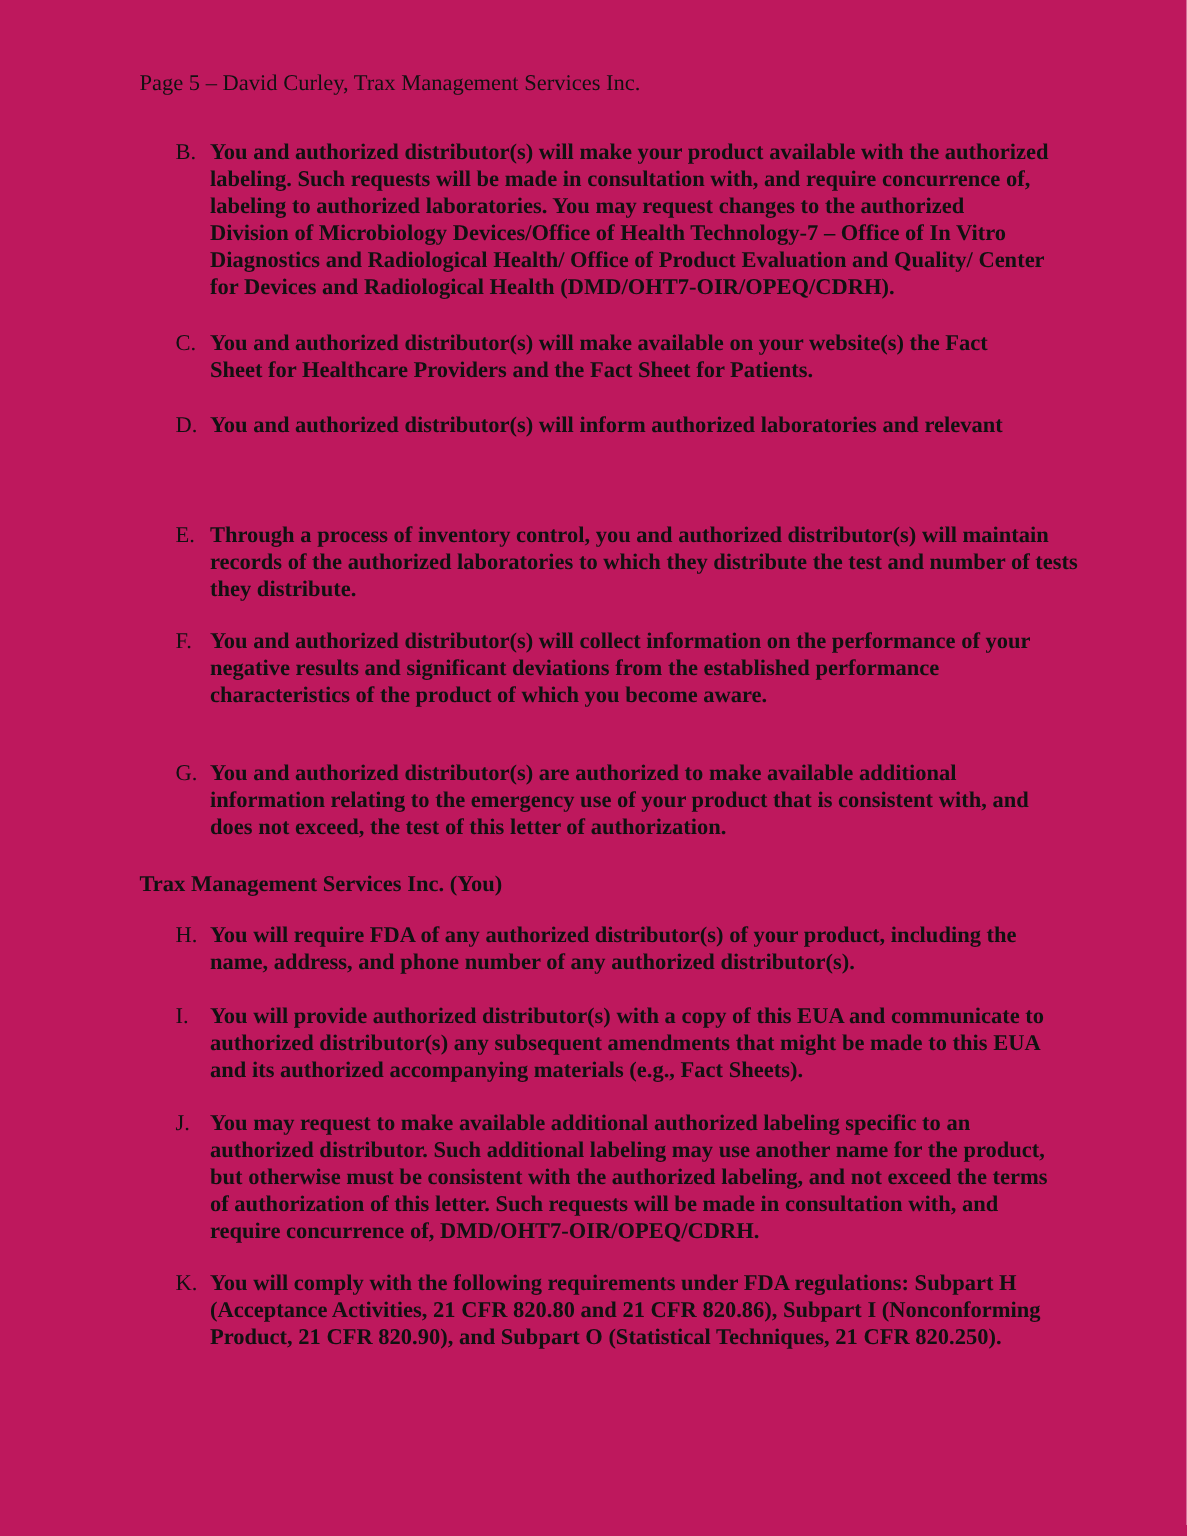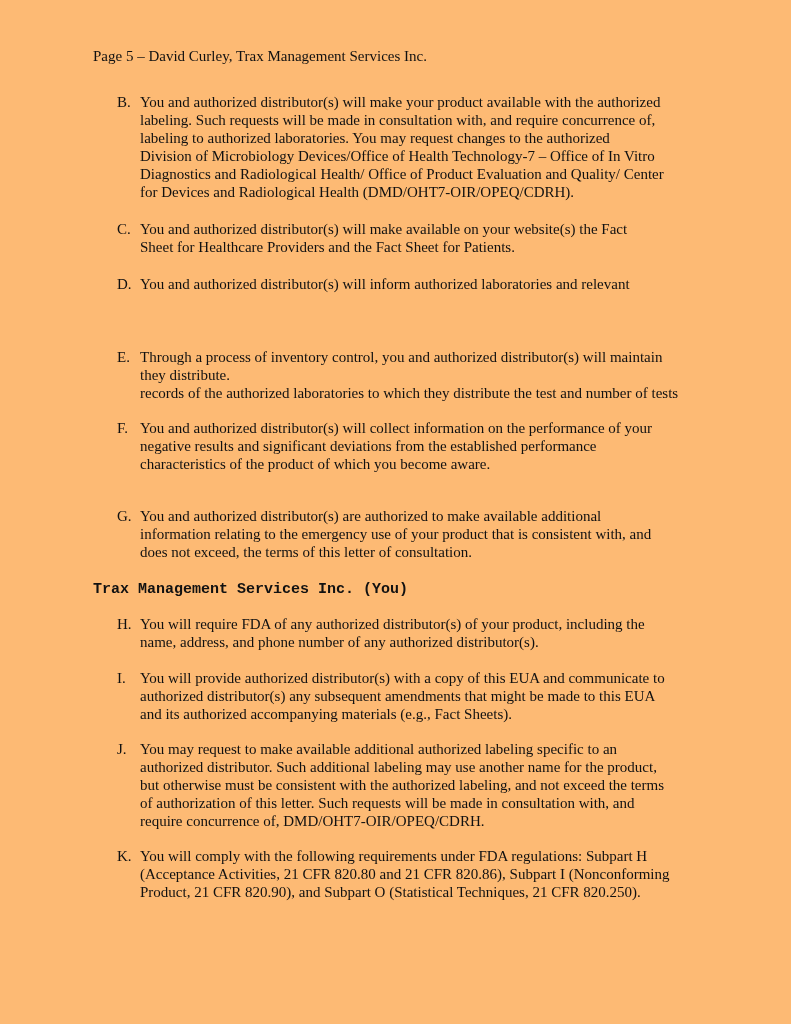--- a/index.html
+++ b/index.html
@@ -1,24 +1,24 @@
 <!DOCTYPE html>
 <html><head>
 <meta charset="utf-8">
 <style>
   html, body { margin: 0; padding: 0; background: #ffffff; }
   body { width: 791px; height: 1024px; position: relative; overflow: hidden;
          font-family: "Liberation Serif", "DejaVu Serif", serif; color: #111; }
-  .page { position: absolute; left: 0; top: 0; width: 791px; height: 1024px; background: #fdba74; }
+  .page { position: absolute; left: 0; top: 0; width: 791px; height: 1024px; background: #be185d; }
   .header { position: absolute; left: 93px; top: 47px; font-size: 15px; line-height: 18px; white-space: nowrap; }
   .item { position: absolute; left: 117px; width: 600px; font-size: 15px; line-height: 17.9px; }
   .item .letter { position: absolute; left: 0; top: 0; }
-  .item .lines { position: absolute; left: 23px; top: 0; }
+  .item .lines { position: absolute; left: 23px; top: 0; font-weight: bold; }
   .item .line { display: block; white-space: nowrap; }
-  .section-heading { position: absolute; left: 93px; font-size: 15px; line-height: 18px; font-weight: bold; white-space: nowrap; font-family: Liberation Mono, monospace; }
+  .section-heading { position: absolute; left: 93px; font-size: 15px; line-height: 18px; font-weight: bold; white-space: nowrap; }
 </style>
 </head>
 <body>
 
 <div class="page">
   <div class="header">Page 5 – David Curley, Trax Management Services Inc.</div>
 
   <div id="group1">
       <div class="item" style="top: 94px;">
         <span class="letter">B.</span>
@@ -41,38 +41,38 @@
       <div class="item" style="top: 276px;">
         <span class="letter">D.</span>
         <div class="lines">
           <span class="line">You and authorized distributor(s) will inform authorized laboratories and relevant</span>
         </div>
       </div>
       <div class="item" style="top: 349px;">
         <span class="letter">E.</span>
         <div class="lines">
           <span class="line">Through a process of inventory control, you and authorized distributor(s) will maintain</span>
+          <span class="line">records of the authorized laboratories to which they distribute the test and number of tests</span>
           <span class="line">they distribute.</span>
-          <span class="line">records of the authorized laboratories to which they distribute the test and number of tests</span>
         </div>
       </div>
       <div class="item" style="top: 420px;">
         <span class="letter">F.</span>
         <div class="lines">
           <span class="line">You and authorized distributor(s) will collect information on the performance of your</span>
           <span class="line">negative results and significant deviations from the established performance</span>
           <span class="line">characteristics of the product of which you become aware.</span>
         </div>
       </div>
       <div class="item" style="top: 508px;">
         <span class="letter">G.</span>
         <div class="lines">
           <span class="line">You and authorized distributor(s) are authorized to make available additional</span>
           <span class="line">information relating to the emergency use of your product that is consistent with, and</span>
-          <span class="line">does not exceed, the terms of this letter of consultation.</span>
+          <span class="line">does not exceed, the test of this letter of authorization.</span>
         </div>
       </div>
     </div>
 
   <div class="section-heading" style="top:581px;">Trax Management Services Inc.  (You)</div>
 
   <div id="group2">
       <div class="item" style="top: 616px;">
         <span class="letter">H.</span>
         <div class="lines">

